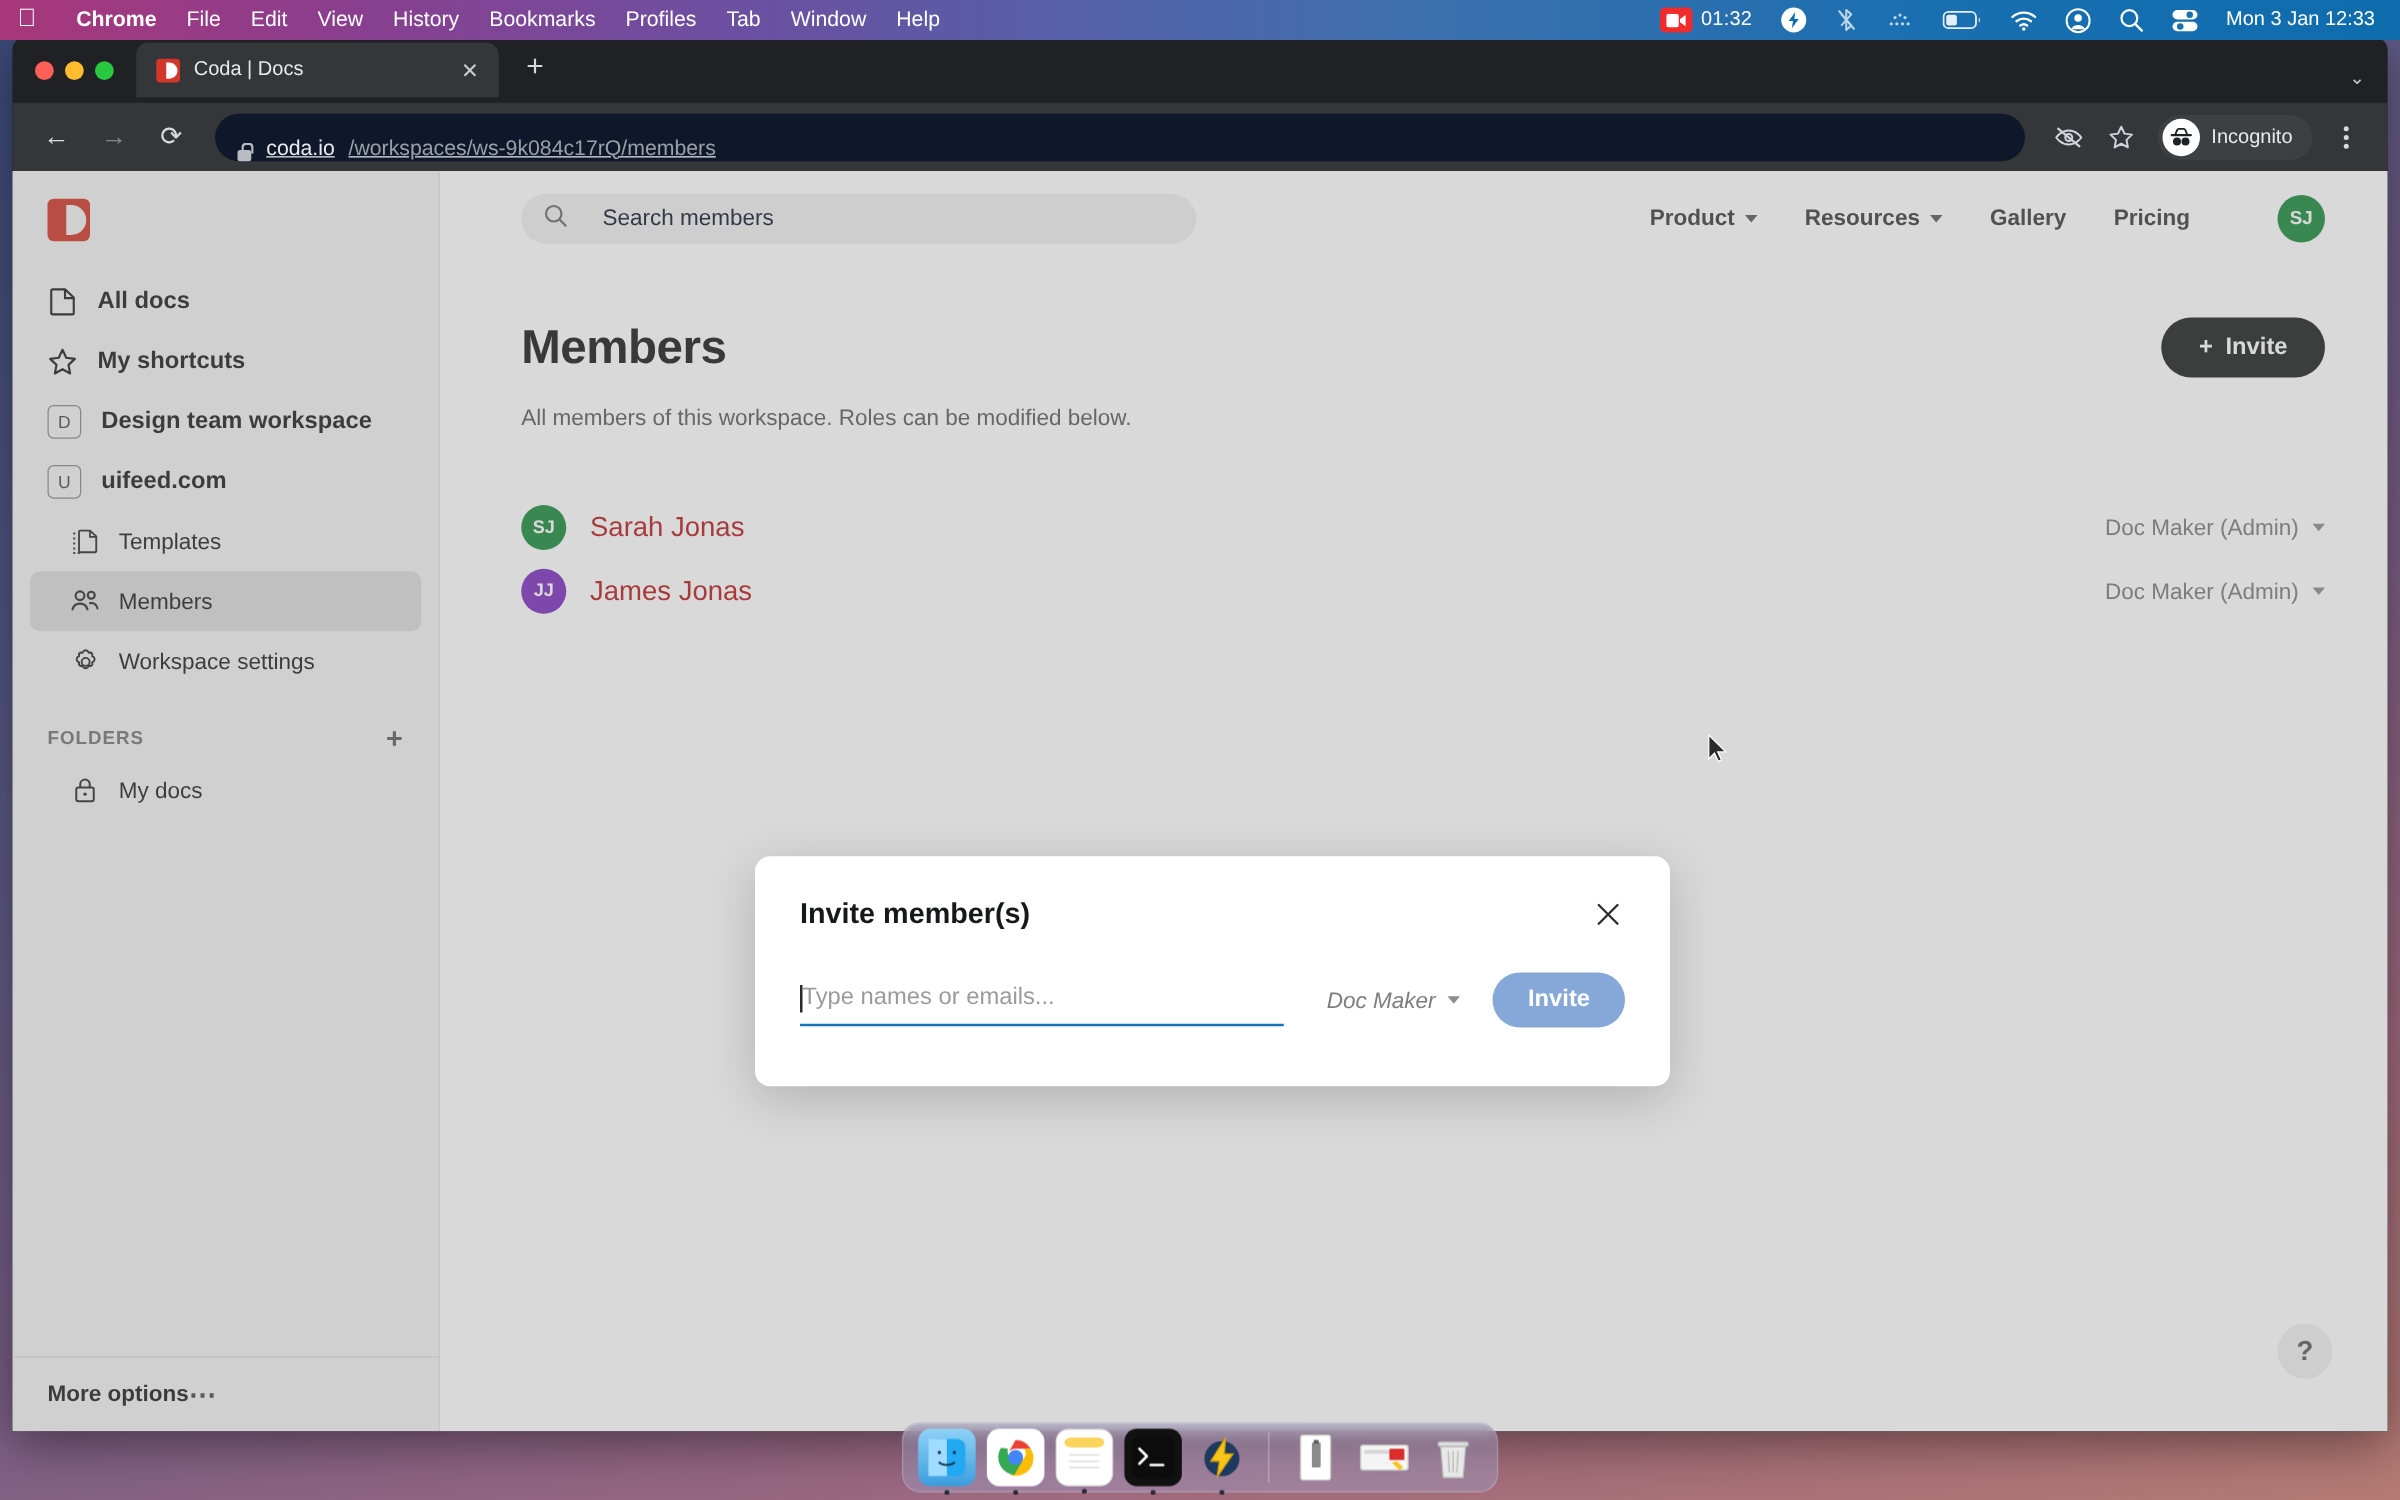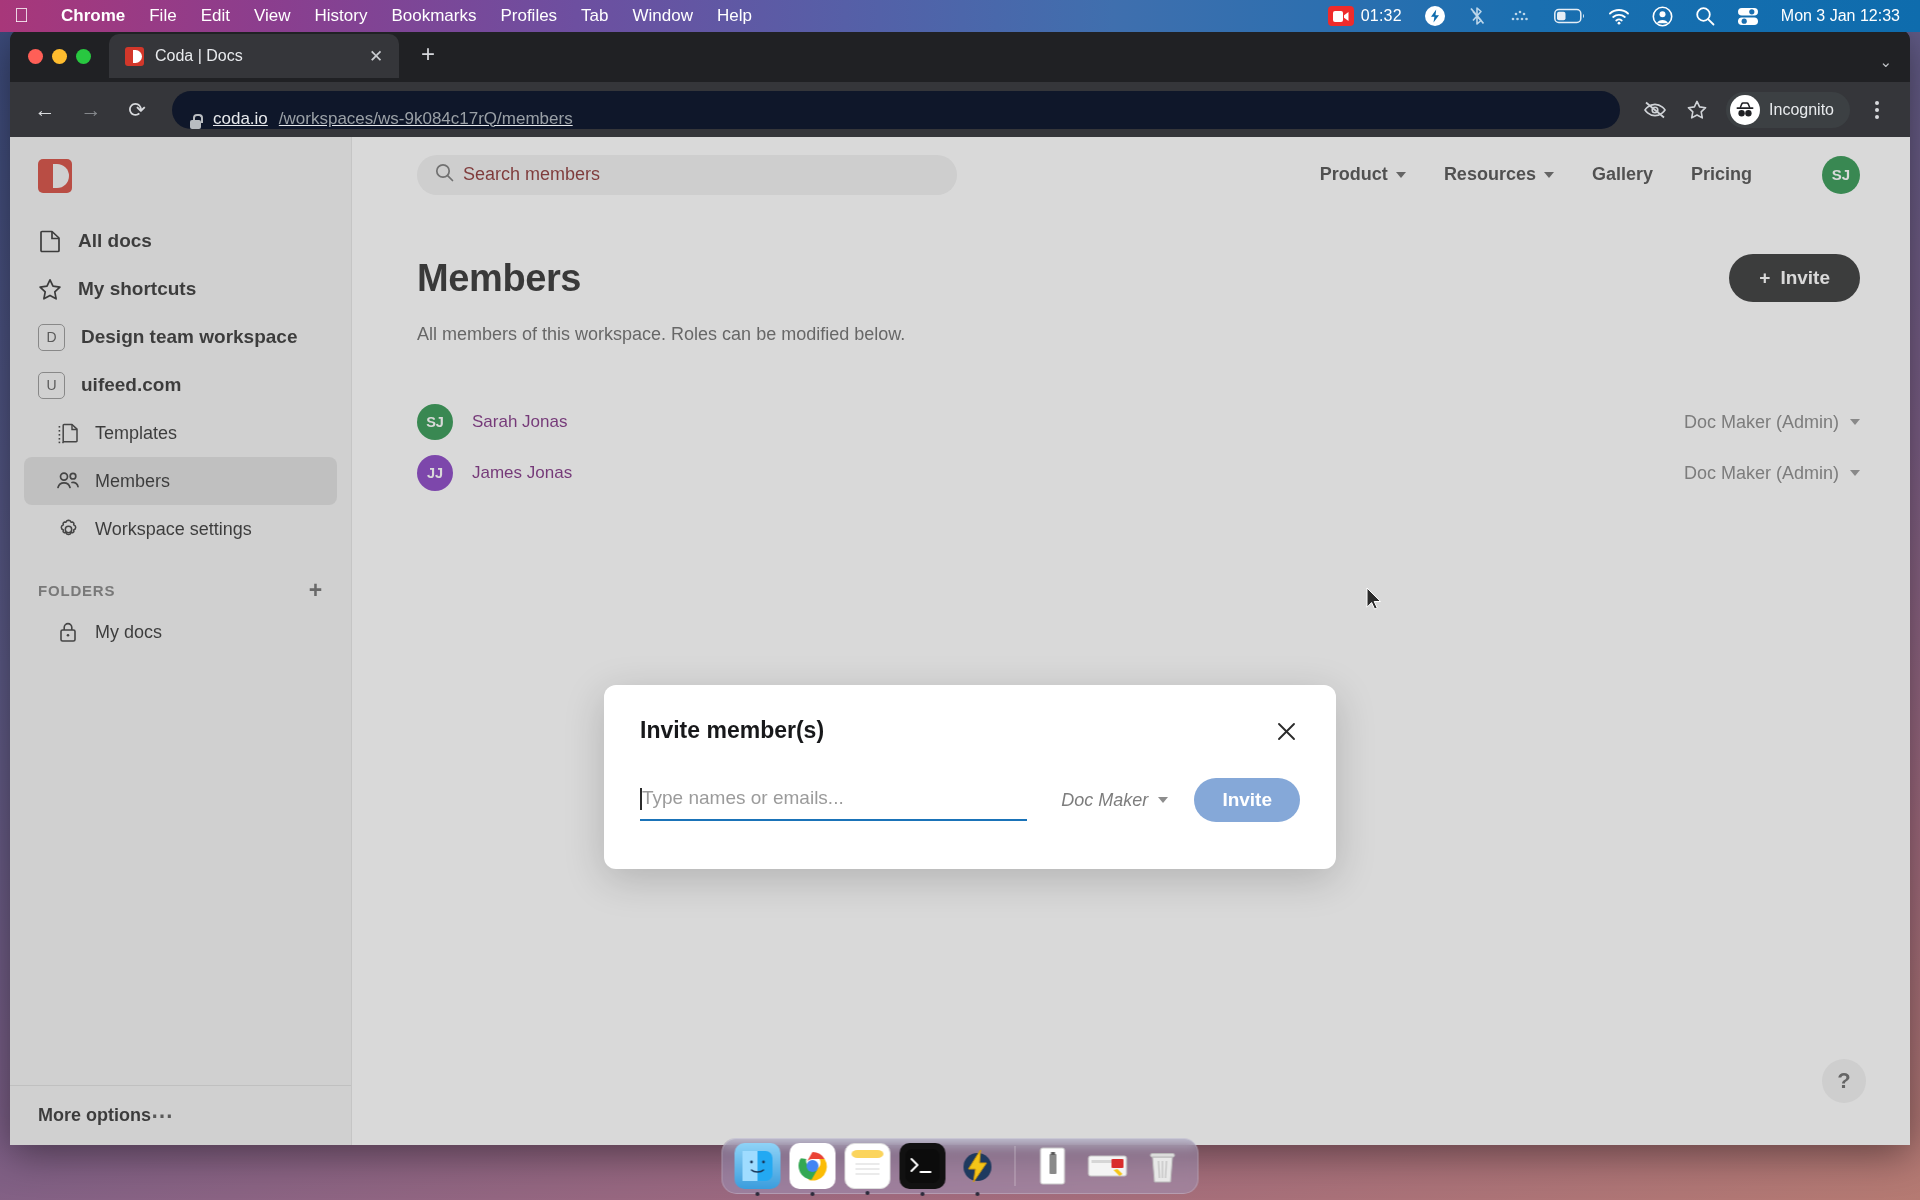--- a/index.html
+++ b/index.html
@@ -169,22 +169,22 @@
   }
   .dots3 { color: #4a4a4a; font-size: 22px; letter-spacing: 1px; line-height: 1;}
 
   
   #main { flex: 1; position: relative; background: #fff; overflow: hidden; }
   #topnav {
     height: 75px; display: flex; align-items: center; padding: 0 50px 0 65px; gap: 0;
   }
   .searchbox {
     width: 540px; height: 40px; background: #efefef; border-radius: 20px;
-    display: flex; align-items: center; gap: 9px; padding: 0 18px;
-    color: #7f1d1d; font-size: 18px;
+    display: flex; align-items: center; gap: 28px; padding: 0 18px;
+    color: #0f172a; font-size: 18px;
   }
   .topnav-spacer { flex: 1; }
   .topnav-links { display: flex; align-items: center; gap: 38px; }
   .tn-link { color: #3d3d3d; font-size: 18px; font-weight: 600; display:flex;align-items:center;gap:8px;}
   .caret { width:0;height:0;border-left:5.5px solid transparent;border-right:5.5px solid transparent;border-top:6px solid #5a5a5a;}
   .avatar-sj {
     width: 38px; height: 38px; border-radius: 50%; background: #1a8c3e;
     color:#fff; display:flex;align-items:center;justify-content:center;
     font-size: 15px; font-weight: 700; margin-left: 32px;
   }
@@ -200,21 +200,21 @@
   .subtitle { color: #5c5c5c; font-size: 18px; margin-top: 22px; }
   .member-list { margin-top: 52px; }
   .member-row {
     display:flex; align-items: center; height: 50px; margin-bottom: 1px;
   }
   .m-avatar {
     width: 36px; height: 36px; border-radius: 50%;
     display:flex;align-items:center;justify-content:center;
     color:#fff; font-size: 14.5px; font-weight: 700; flex:none;
   }
-  .m-name { margin-left: 19px; font-size: 17px; color: #701a75; }
+  .m-name { margin-left: 19px; font-size: 22px; color: #b91c1c; }
   .m-spacer { flex: 1; }
   .m-role { color: #7b7b7b; font-size: 18px; display:flex; align-items:center; gap: 11px;}
   .caret-dim { width:0;height:0;border-left:5.5px solid transparent;border-right:5.5px solid transparent;border-top:6px solid #8d8d8d;}
 
   .help-fab {
     position: absolute; right: 44px; bottom: 42px;
     width: 44px; height: 44px; border-radius: 50%; background: #f0f0f0;
     display:flex;align-items:center;justify-content:center;
     color:#5a5a5a; font-size: 22px; font-weight: 600;
   }

